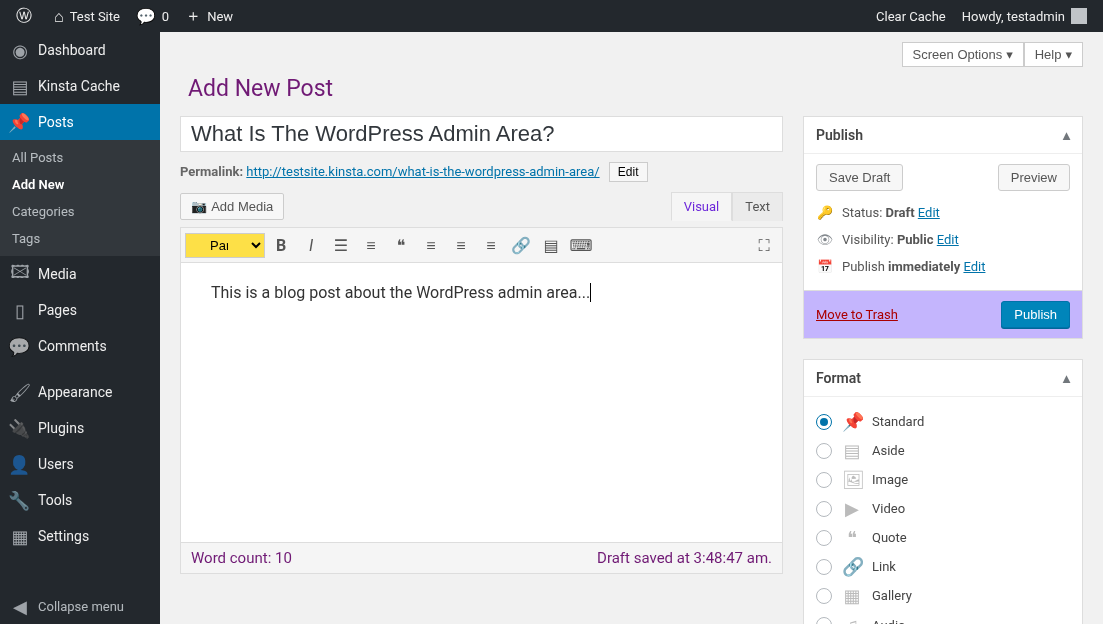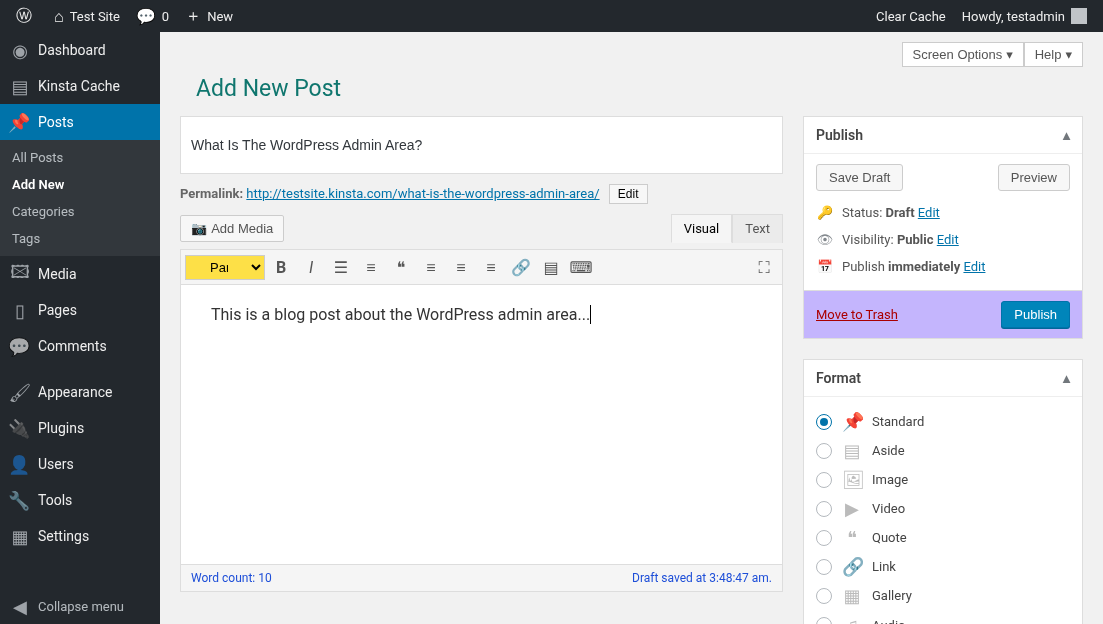--- a/index.html
+++ b/index.html
@@ -17,41 +17,41 @@
 .sb-item.active::after{content:'';position:absolute;right:-8px;top:50%;margin-top:-8px;border:8px solid transparent;border-right-color:#f1f1f1}
 .sb-icon{width:20px;height:20px;margin-right:8px;display:flex;align-items:center;justify-content:center;font-size:18px;color:rgba(240,245,250,.6)}
 .sb-item.active .sb-icon{color:#fff}
 .sb-sub{background:#32373c;padding:4px 0}
 .sb-sub-item{padding:6px 12px;cursor:pointer;color:rgba(240,245,250,.7);font-size:13px}
 .sb-sub-item.current{color:#fff;font-weight:600}
 .sb-collapse{position:absolute;bottom:0;width:100%;padding:8px 10px;display:flex;align-items:center;cursor:pointer;color:rgba(240,245,250,.7)}
 .content{flex:1;padding:10px 20px;overflow:auto}
 .top-btns{display:flex;justify-content:flex-end;gap:0;margin-bottom:4px}
 .screen-btn{background:#fff;border:1px solid #ccc;padding:4px 10px;font-size:13px;cursor:pointer;color:#555;display:flex;align-items:center;gap:4px}
-.page-title{font-size:23px;font-weight:400;color:#0f766e;margin:8px 16px 14px}
+.page-title{font-size:23px;font-weight:400;color:#701a75;margin:8px 8px 14px}
 .layout{display:flex;gap:20px}
 .editor-col{flex:1}
 .side-col{width:280px}
-.title-input{width:100%;font-size:14px;padding:20px 10px;border:1px solid #ddd;background:#fff;color:#32373c}
+.title-input{width:100%;font-size:22px;padding:4px 10px;border:1px solid #ddd;background:#fff;color:#32373c}
 .permalink{margin:10px 0;font-size:13px;color:#666}
 .permalink a{text-decoration:underline}
 .perma-edit{border:1px solid #ccc;background:#f7f7f7;font-size:12px;padding:2px 8px;margin-left:6px;cursor:pointer}
 .media-row{display:flex;align-items:center;margin-bottom:6px}
 .add-media{border:1px solid #ccc;background:#f7f7f7;padding:5px 10px;font-size:13px;cursor:pointer;display:flex;align-items:center;gap:4px;border-radius:2px;color:#555}
 .ed-tabs{margin-left:auto;display:flex}
 .ed-tab{border:1px solid #ddd;background:#ebebeb;padding:6px 12px;font-size:13px;cursor:pointer;color:#555;border-bottom:none}
-.ed-tab.active{background:#f5f5f5;border-bottom:1px solid #f5f5f5;color:#000000}
+.ed-tab.active{background:#f5f5f5;border-bottom:1px solid #f5f5f5;color:#6d28d9}
 .toolbar-row{background:#f5f5f5;border:1px solid #ddd;padding:4px;display:flex;align-items:center;gap:2px}
 .fmt-sel{border:1px solid #ccc;background:#fde047;padding:3px 20px;font-size:13px;width:80px;cursor:pointer}
 .tb-btn{width:28px;height:26px;display:flex;align-items:center;justify-content:center;cursor:pointer;color:#555;font-size:16px;border-radius:2px}
 .tb-btn.right{margin-left:auto}
 .editor-body{border:1px solid #ddd;border-top:none;background:#fff;padding:20px 30px;min-height:280px;font-size:16px;color:#333}
 .cursor{border-right:1px solid #000;animation:blink 1s infinite}
 @keyframes blink{50%{border-color:transparent}}
-.status-bar{border:1px solid #ddd;border-top:none;background:#f5f5f5;padding:6px 10px;display:flex;font-size:12px;color:#1d4ed8}
+.status-bar{border:1px solid #ddd;border-top:none;background:#f5f5f5;padding:6px 10px;display:flex;font-size:15px;color:#701a75}
 .status-bar .right{margin-left:auto}
 .metabox{border:1px solid #ddd;background:#fff;margin-bottom:20px}
 .mb-head{border-bottom:1px solid #eee;padding:10px 12px;font-size:14px;font-weight:600;display:flex;align-items:center;cursor:pointer}
 .mb-toggle{margin-left:auto;color:#72777c}
 .mb-body{padding:10px 12px}
 .pub-row{padding:6px 0;font-size:13px;color:#555;display:flex;align-items:center;gap:8px}
 .pub-row .ic{color:#82878c;width:18px;text-align:center}
 .pub-row a{text-decoration:underline}
 .pub-actions{display:flex;gap:8px;margin-bottom:8px}
 .btn{border:1px solid #ccc;background:#f7f7f7;padding:5px 12px;font-size:13px;cursor:pointer;border-radius:3px;color:#555}

